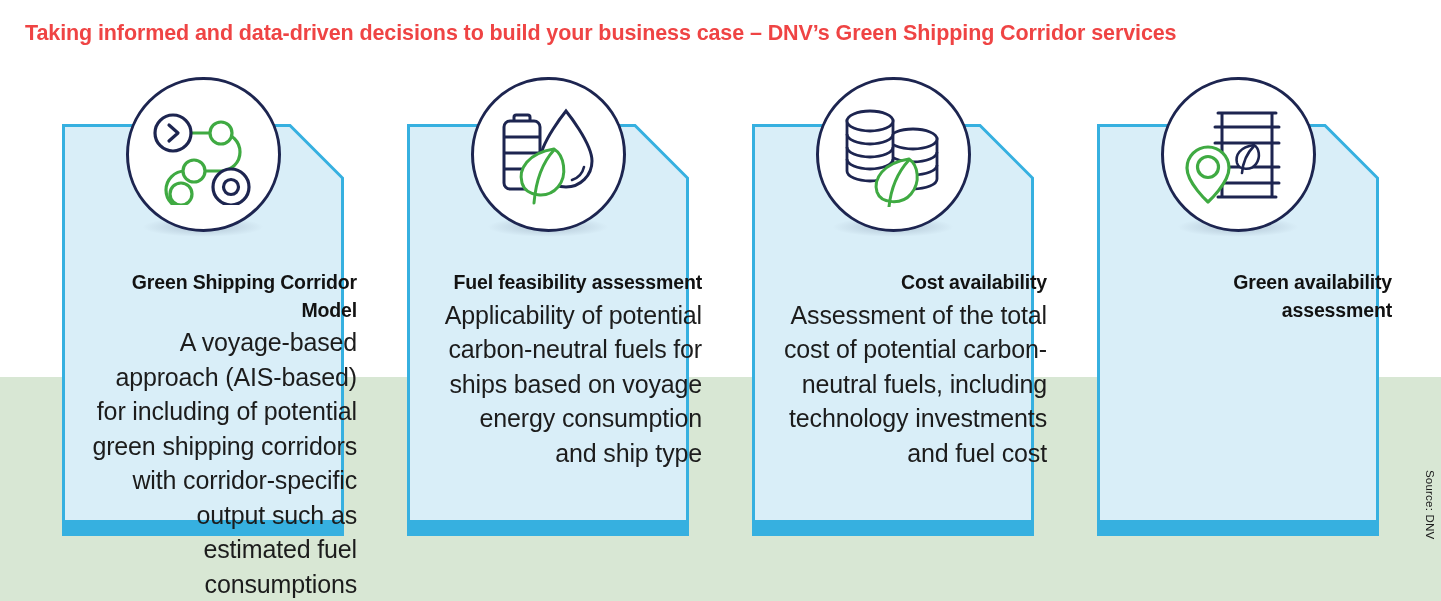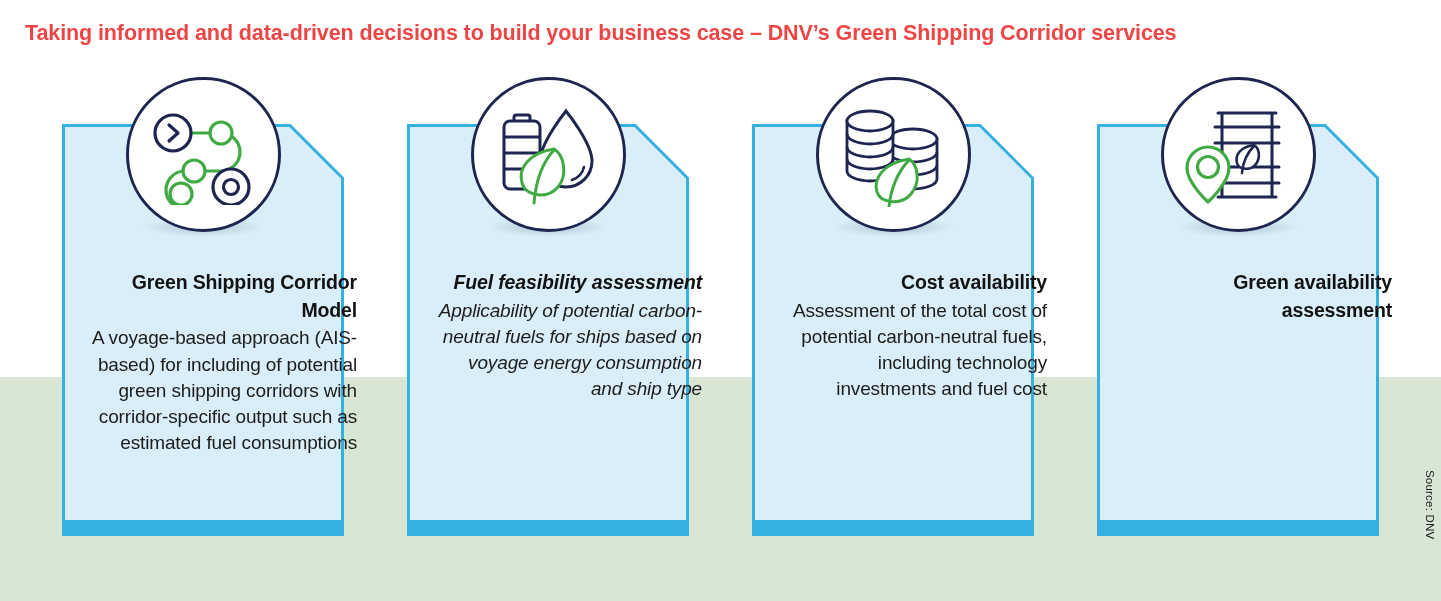--- a/index.html
+++ b/index.html
@@ -43,21 +43,21 @@
   }
 
   
   .card {
     position: absolute;
     top: 124px;
     width: 282px;
     height: 412px;
   }
   #card-0 { left: 62px; }
-  #card-1 { left: 407px; font-style: italic; }
+  #card-1 { left: 407px; }
   #card-2 { left: 752px; }
   #card-3 { left: 1097px; }
 
   .card-shape {
     position: absolute;
     left: 0; top: 0;
     width: 282px;
     height: 412px;
   }
   .card-shape svg { display: block; }
@@ -106,21 +106,21 @@
     margin-left: 21px;
   }
   .card-heading {
     font-size: 19.5px;
     font-weight: bold;
     color: #121212;
     line-height: 1.42;
     letter-spacing: -0.15px;
   }
   .card-body {
-    font-size: 19px;
+    font-size: 25px;
     color: #1c1c1c;
     line-height: 1.38;
     letter-spacing: -0.15px;
     margin-top: 1px;
   }
 
   
   #source-credit {
     position: absolute;
     right: 5px;

